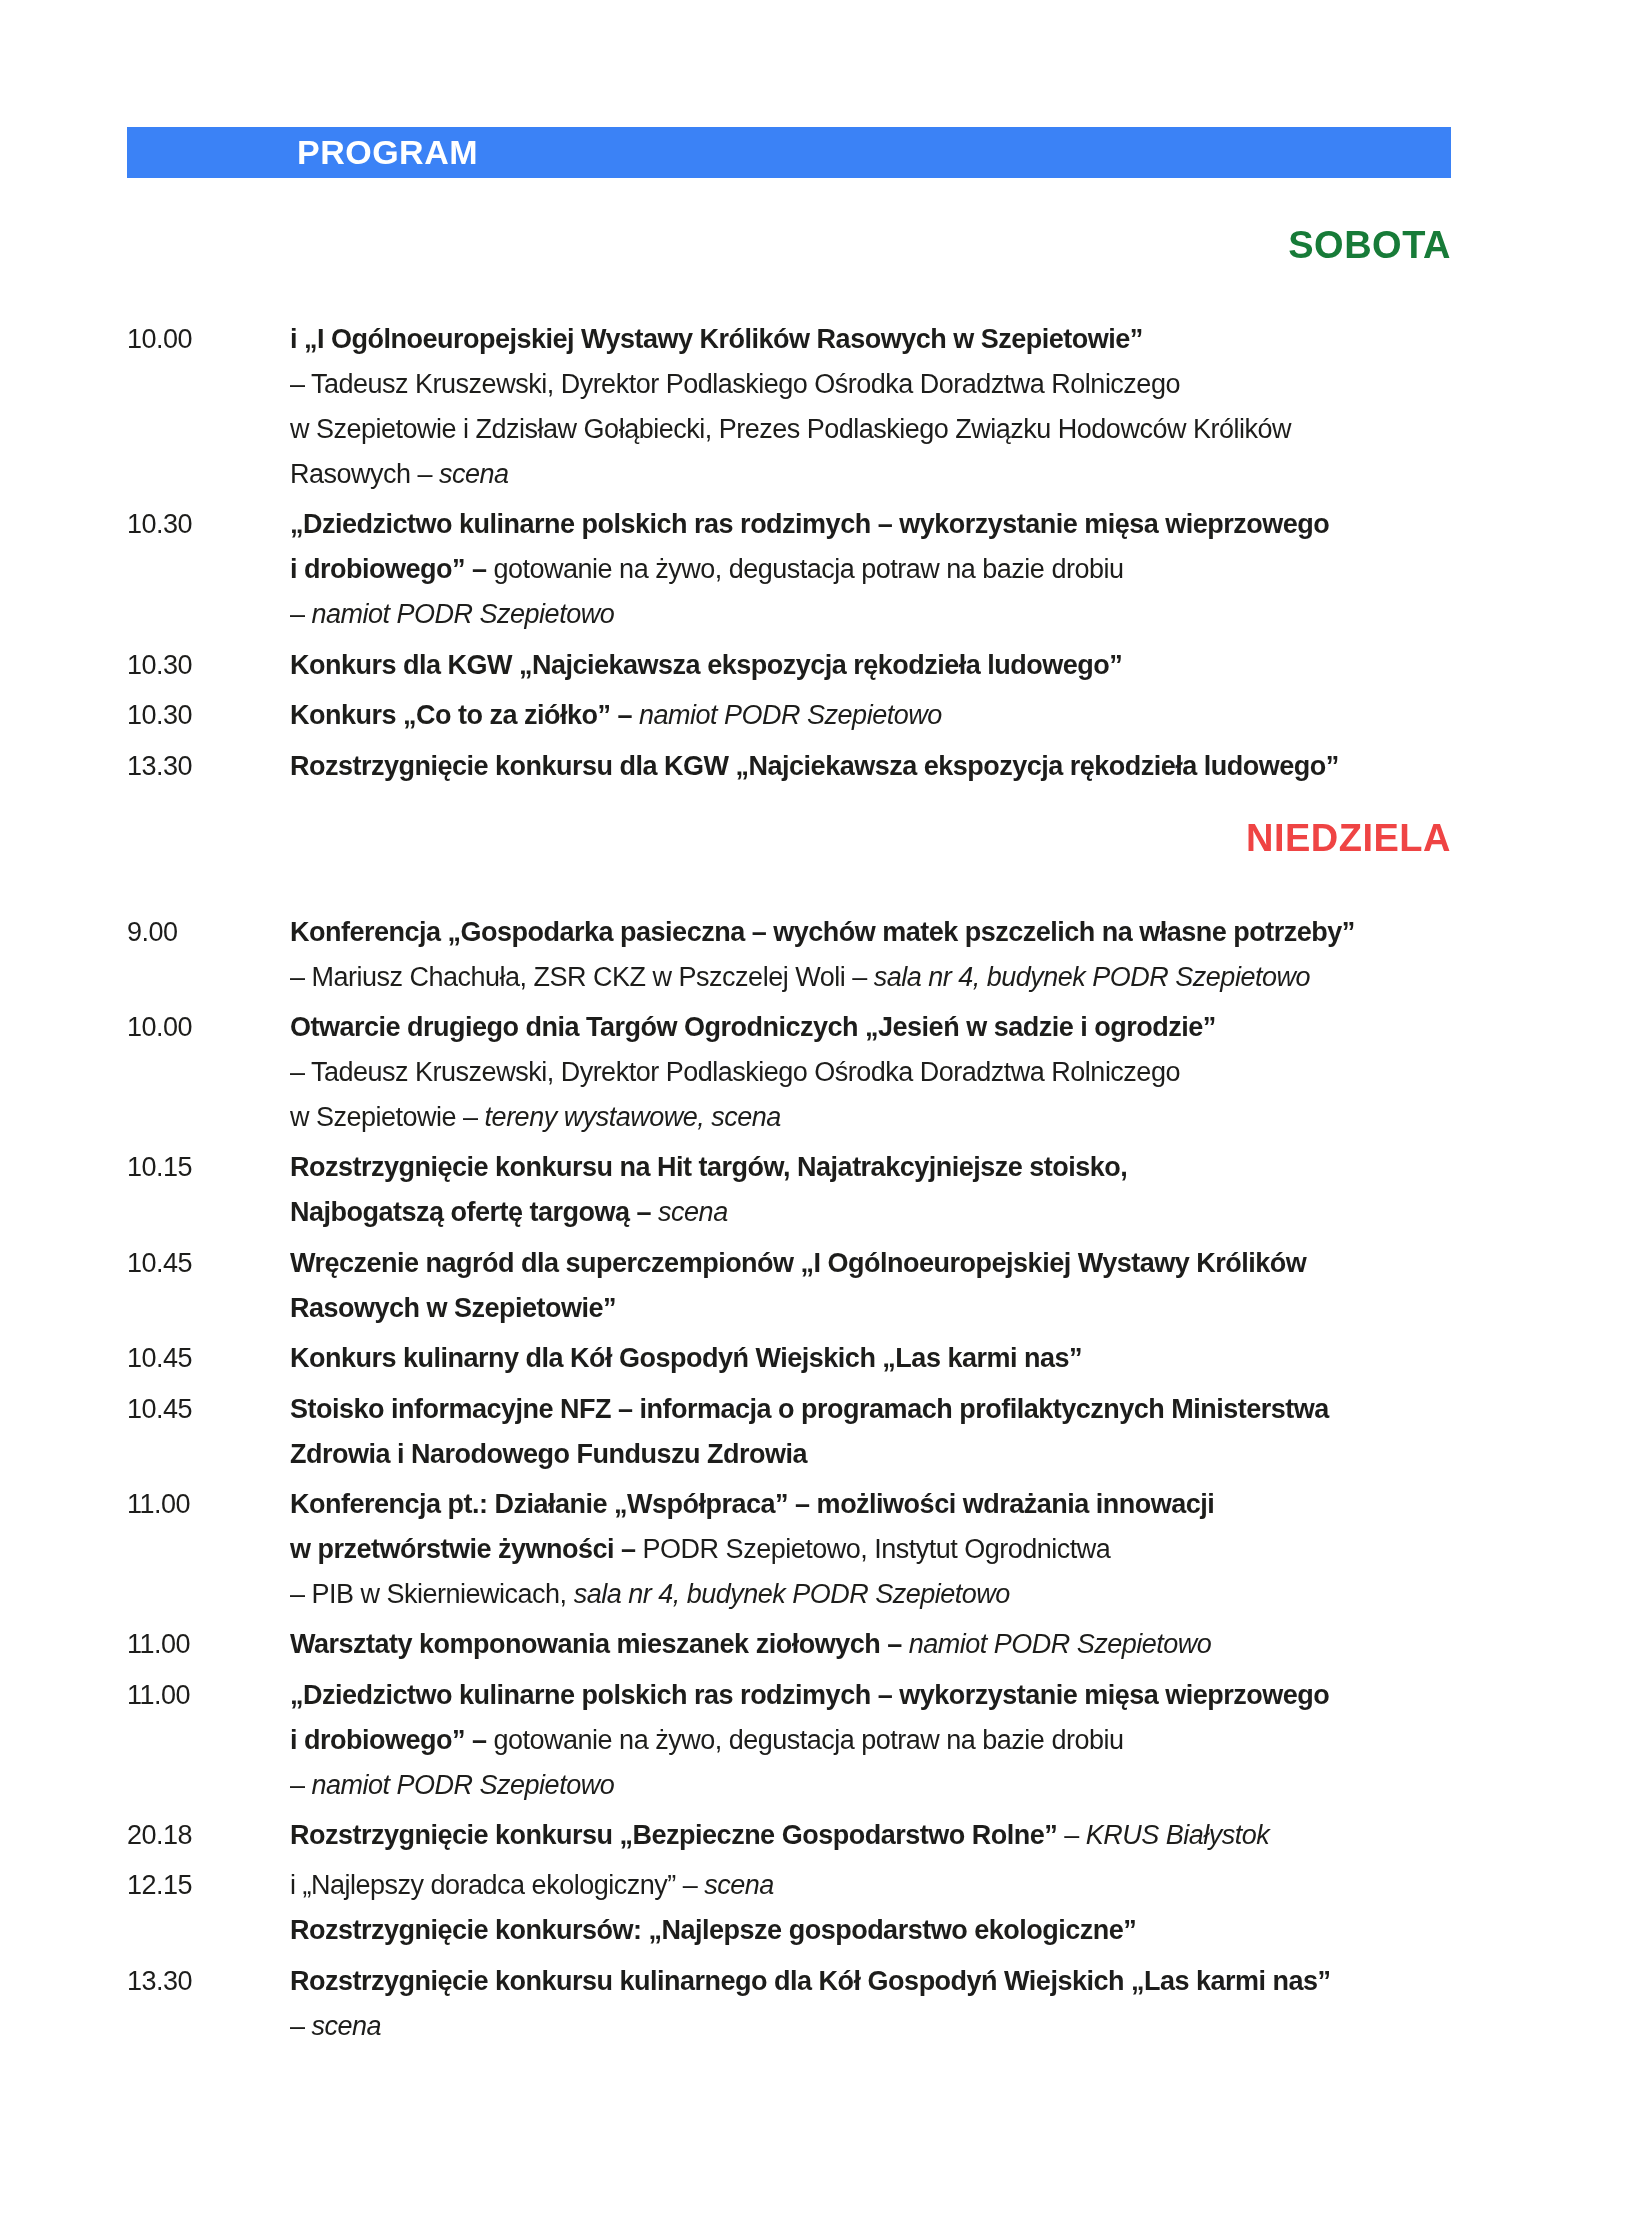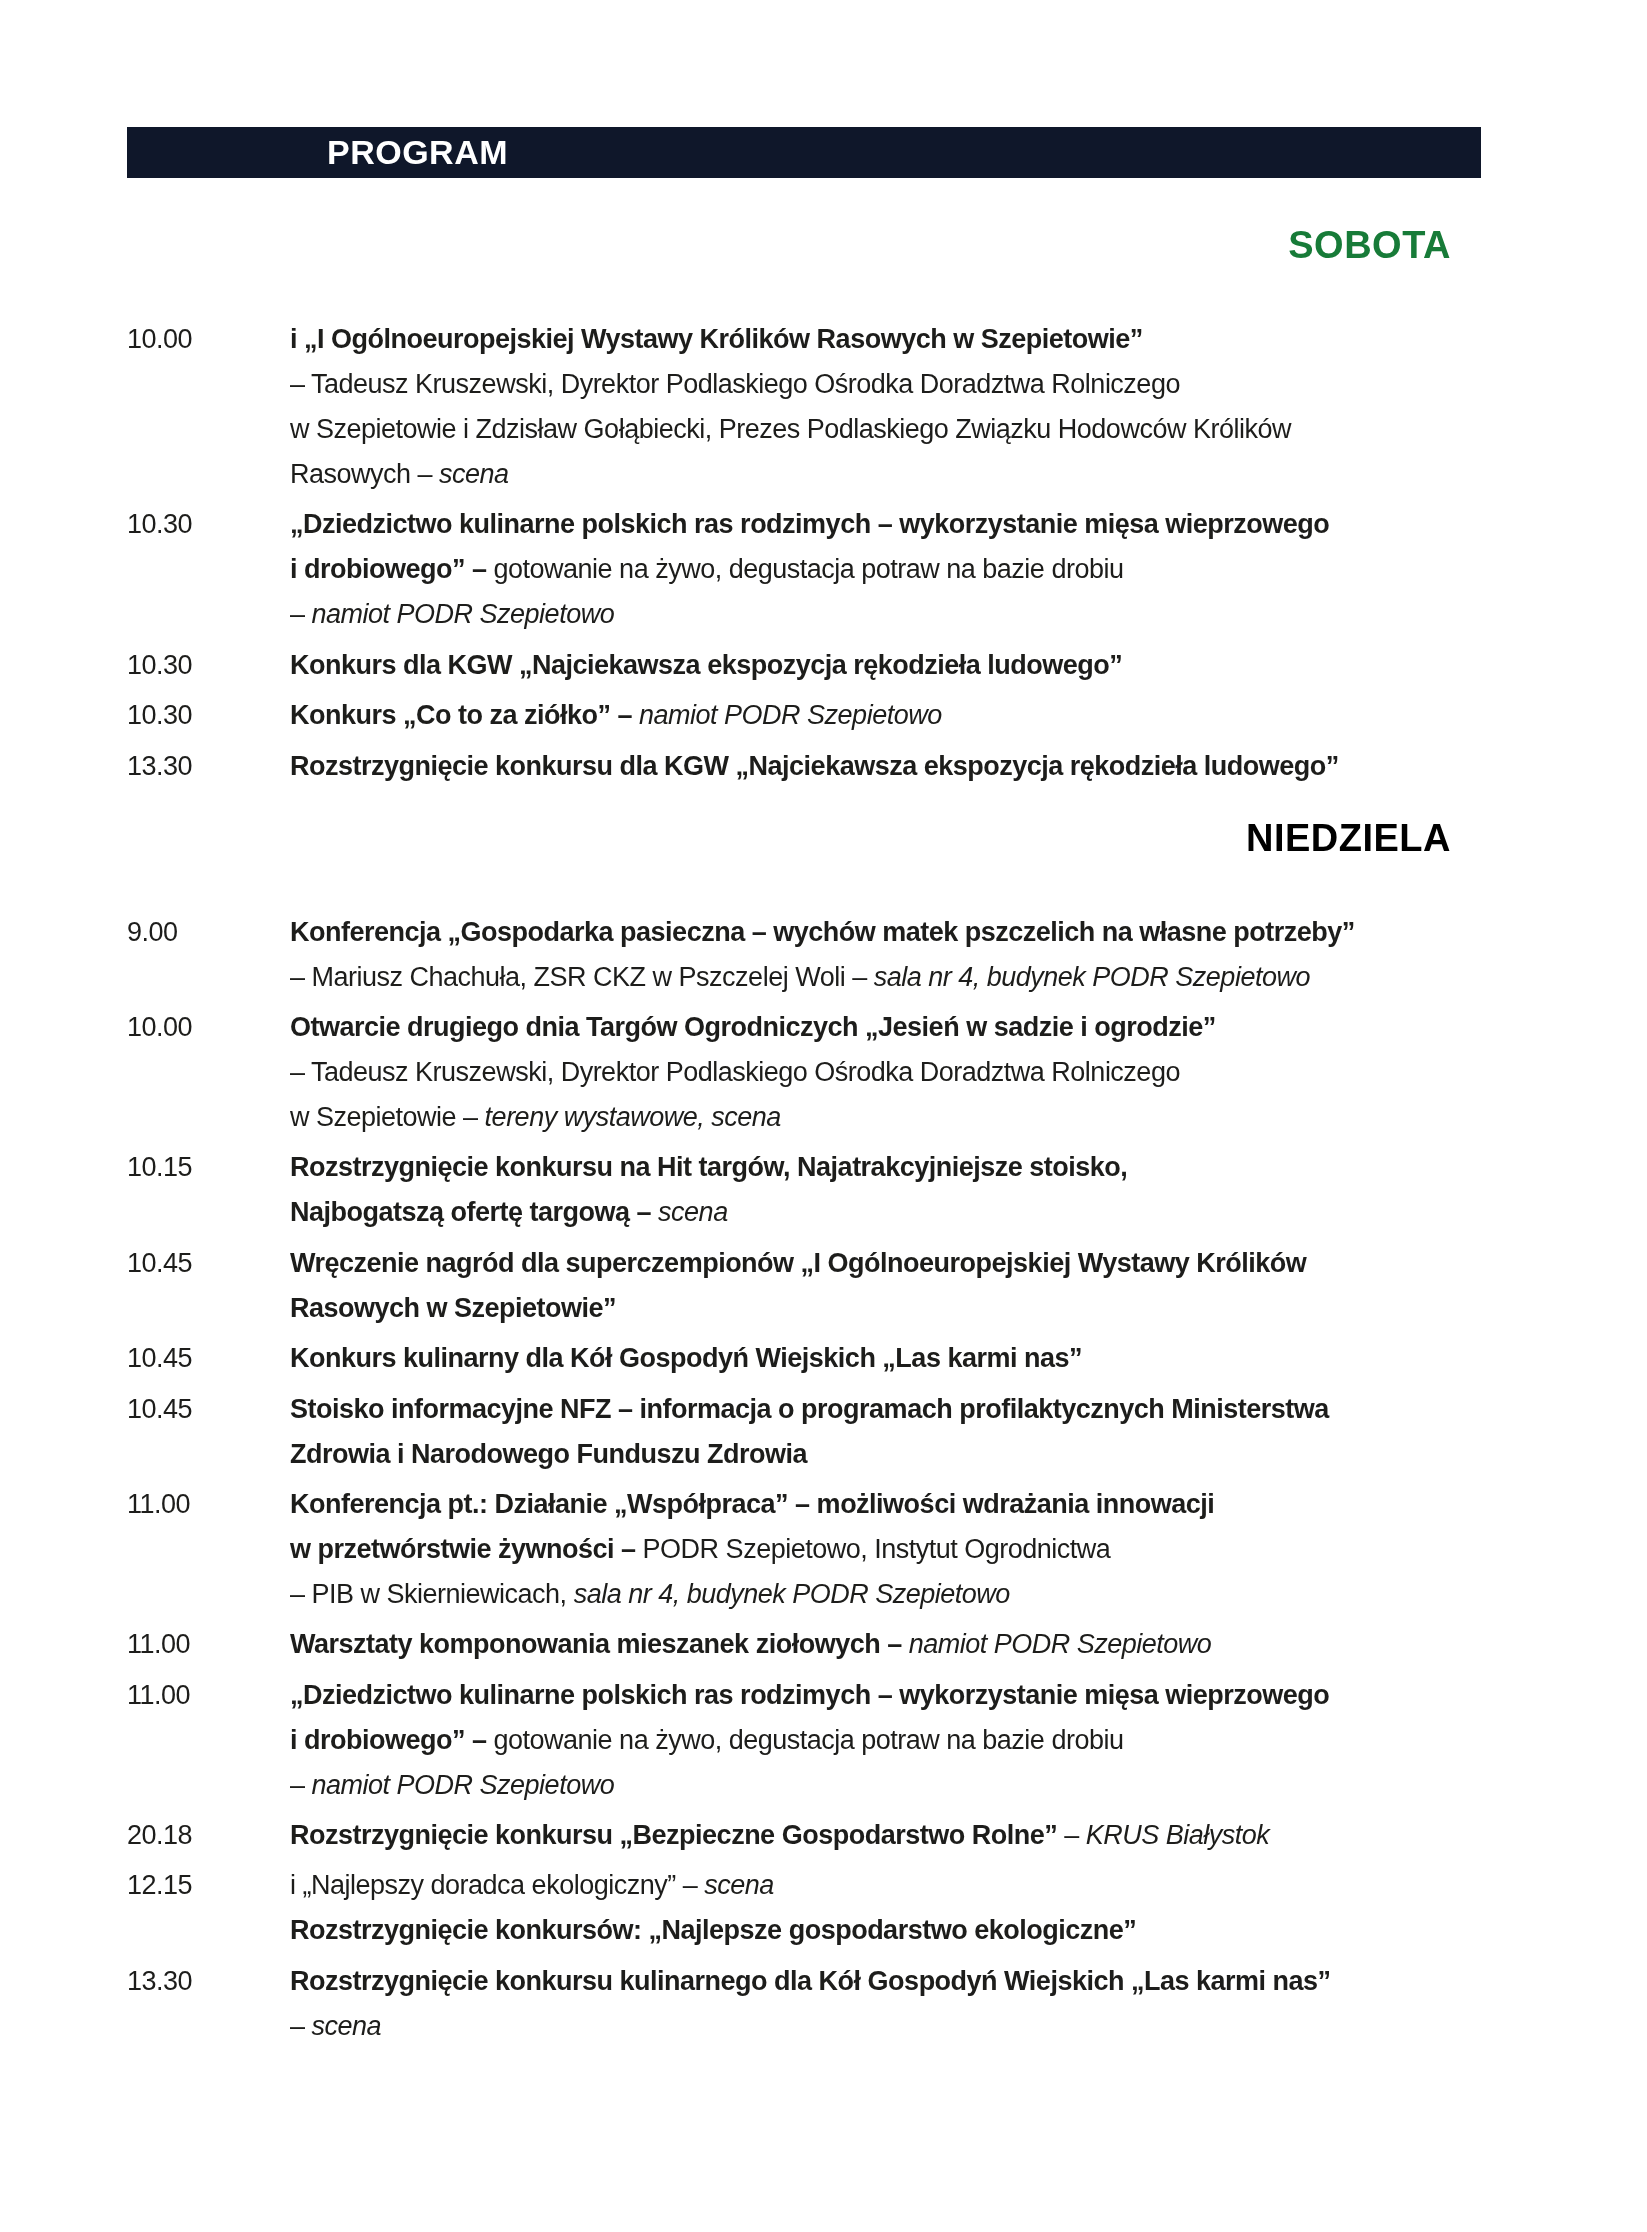--- a/index.html
+++ b/index.html
@@ -83,21 +83,21 @@
     white-space: nowrap;
   }
   .seg-r { font-weight: normal; font-style: normal; }
   .seg-b { font-weight: bold; font-style: normal; }
   .seg-i { font-weight: normal; font-style: italic; }
 </style>
 </head>
 <body style="color: rgb(29, 29, 27);">
 
 <div class="page">
-  <div class="program-bar" style="background: #0f172a; padding-left: 30px;">
+  <div class="program-bar" style="background: #3b82f6;">
     <span class="program-label" style="color: rgb(255, 255, 255);">PROGRAM</span>
   </div>
   <div class="content" id="schedule-root">
       <div class="day-heading" style="color: rgb(23, 123, 56);">SOBOTA</div>
       <div class="entries">
         <div class="entry">
           <div class="time">10.00</div>
           <div class="desc">
             <div class="line"><span class="seg-b">i „I Ogólnoeuropejskiej Wystawy Królików Rasowych w Szepietowie”</span></div>
             <div class="line"><span class="seg-r">– Tadeusz Kruszewski, Dyrektor Podlaskiego Ośrodka Doradztwa Rolniczego</span></div>
@@ -125,21 +125,21 @@
             <div class="line"><span class="seg-b">Konkurs „Co to za ziółko” – </span><span class="seg-i">namiot PODR Szepietowo</span></div>
           </div>
         </div>
         <div class="entry">
           <div class="time">13.30</div>
           <div class="desc">
             <div class="line"><span class="seg-b">Rozstrzygnięcie konkursu dla KGW „Najciekawsza ekspozycja rękodzieła ludowego”</span></div>
           </div>
         </div>
       </div>
-      <div class="day-heading" style="color: #000000;">NIEDZIELA</div>
+      <div class="day-heading" style="color: #ef4444;">NIEDZIELA</div>
       <div class="entries">
         <div class="entry">
           <div class="time">9.00</div>
           <div class="desc">
             <div class="line"><span class="seg-b">Konferencja „Gospodarka pasieczna – wychów matek pszczelich na własne potrzeby”</span></div>
             <div class="line"><span class="seg-r">– Mariusz Chachuła, ZSR CKZ w Pszczelej Woli – </span><span class="seg-i">sala nr 4, budynek PODR Szepietowo</span></div>
           </div>
         </div>
         <div class="entry">
           <div class="time">10.00</div>

